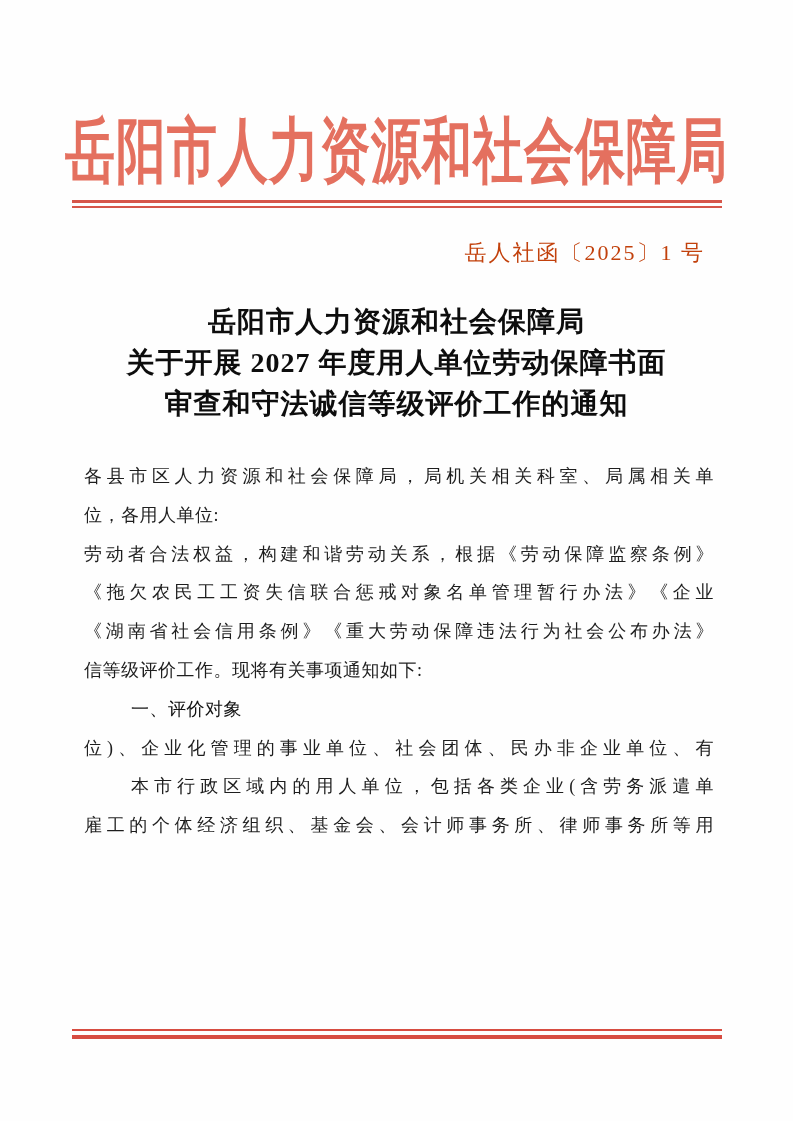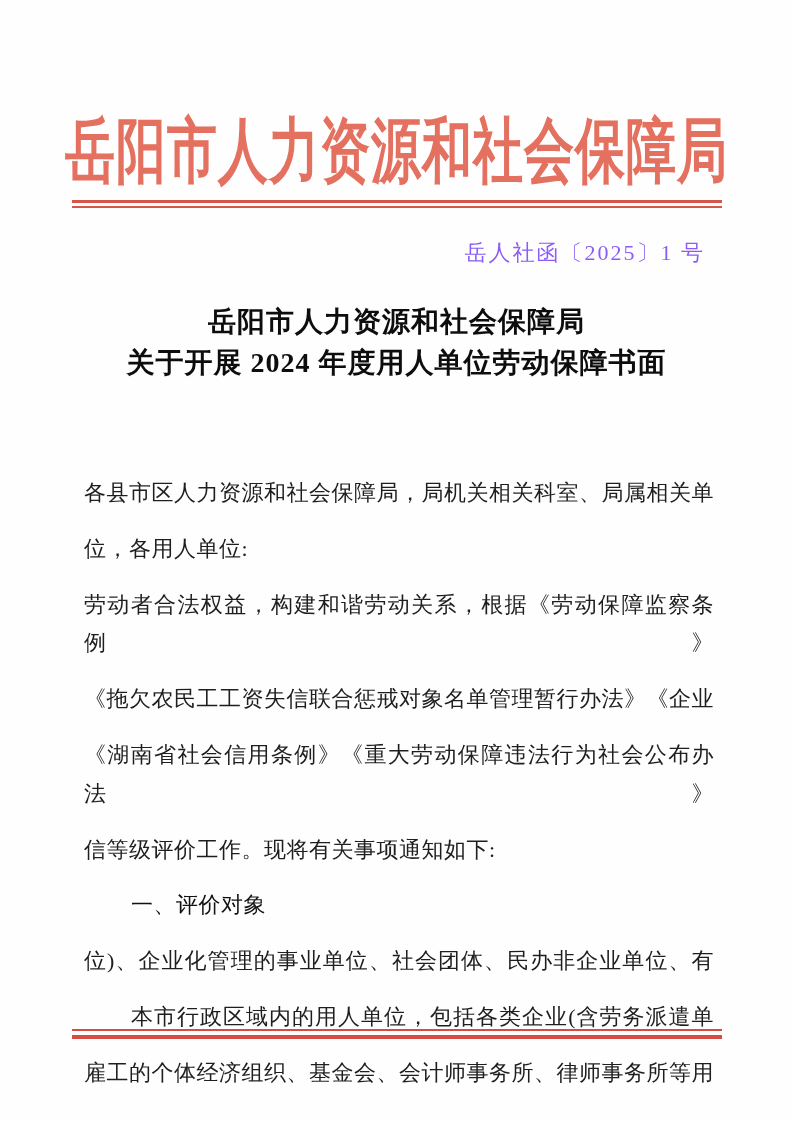--- a/index.html
+++ b/index.html
@@ -45,21 +45,21 @@
   .header-rule .rule-thick { height: 3px; background: #d6564a; }
   .header-rule .rule-gap   { height: 3px; }
   .header-rule .rule-thin  { height: 2px; background: #d6564a; }
 
   
   .doc-number {
     position: absolute;
     top: 238px;
     right: 88px;
     font-size: 22px;
-    color: #8b5cf6;
+    color: #c2410c;
     letter-spacing: 2px;
     white-space: nowrap;
   }
 
   
   .doc-title {
     position: absolute;
     top: 301px;
     left: 0;
     right: 0;
@@ -76,25 +76,24 @@
 
   
   .doc-body {
     position: absolute;
     top: 457px;
     left: 84px;
     width: 630px;
     color: #1e1e1e;
   }
   .body-line {
-    font-size: 22px;
+    font-size: 18px;
     line-height: 38.8px;
     letter-spacing: 0.5px;
     white-space: nowrap;
-    margin-top: 17px;
   }
   .body-line.justify {
     white-space: normal;
     text-align: justify;
     text-align-last: justify;
   }
   .body-line.indent { padding-left: 47px; }
   .body-line.heading {
     font-family: "Liberation Sans", "DejaVu Sans", sans-serif;
     font-weight: normal;
@@ -123,21 +122,22 @@
   <div class="header-rule">
     <div class="rule-thick"></div>
     <div class="rule-gap"></div>
     <div class="rule-thin"></div>
   </div>
 
   <div class="doc-number">岳人社函〔2025〕1 号</div>
 
   <div class="doc-title">
     <div class="title-line">岳阳市人力资源和社会保障局</div>
-    <div class="title-line">关于开展 2024 年度用人单位劳动保障书面</div>
+    <div class="title-line">关于开展 2027 年度用人单位劳动保障书面</div>
+    <div class="title-line">审查和守法诚信等级评价工作的通知</div>
   </div>
 
   <div class="doc-body">
     <div class="body-line justify">各县市区人力资源和社会保障局，局机关相关科室、局属相关单</div>
     <div class="body-line">位，各用人单位:</div>
     <div class="body-line justify">劳动者合法权益，构建和谐劳动关系，根据《劳动保障监察条例》</div>
     <div class="body-line justify">《拖欠农民工工资失信联合惩戒对象名单管理暂行办法》《企业</div>
     <div class="body-line justify">《湖南省社会信用条例》《重大劳动保障违法行为社会公布办法》</div>
     <div class="body-line">信等级评价工作。现将有关事项通知如下:</div>
     <div class="body-line heading indent">一、评价对象</div>

